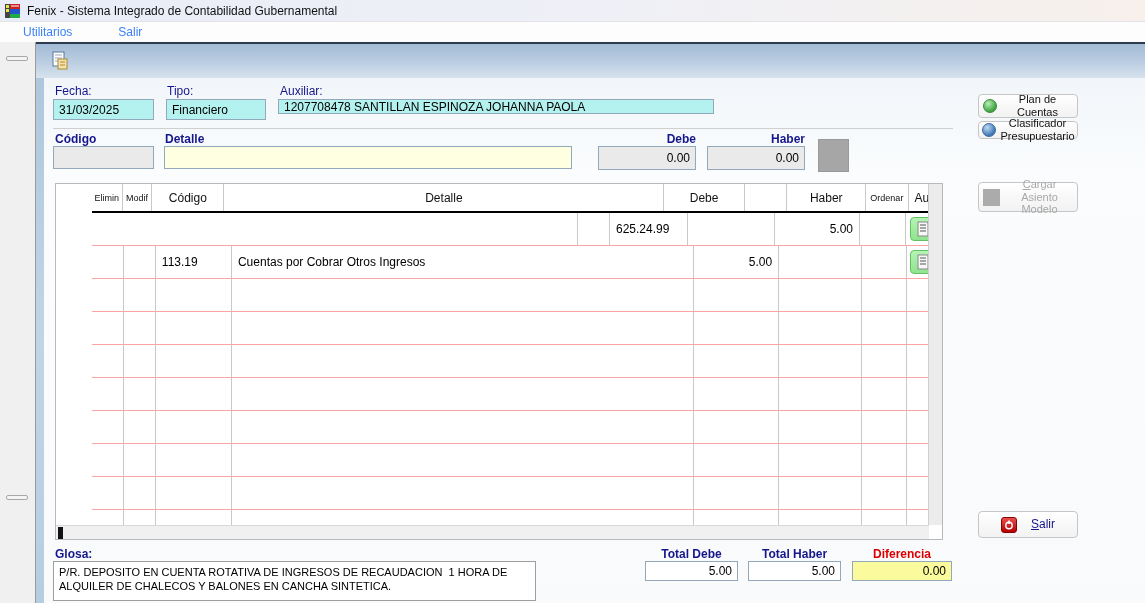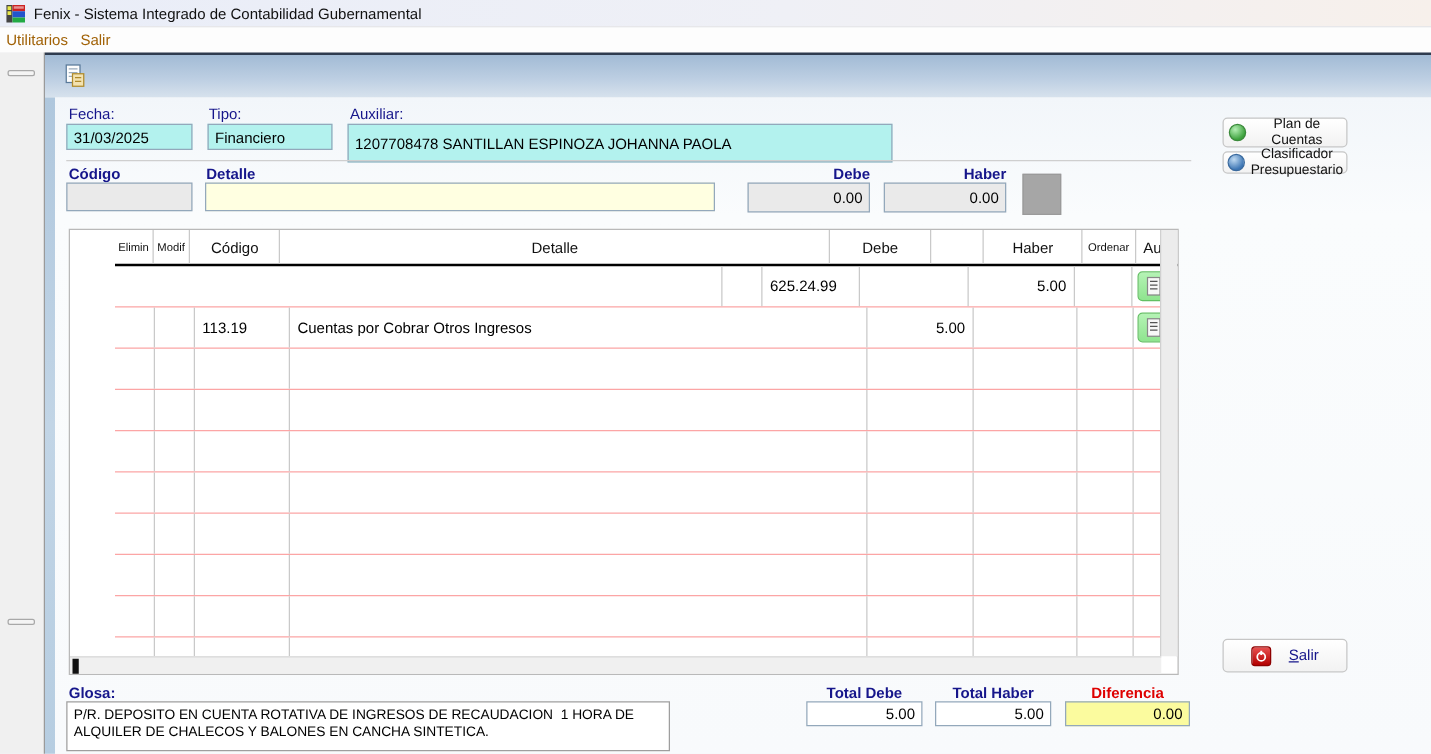--- a/index.html
+++ b/index.html
@@ -10,21 +10,21 @@
   
   .titlebar { position:absolute; left:0; top:0; width:1145px; height:22px;
     background:linear-gradient(90deg,#E9EDF8 0%,#EFF0F6 55%,#F7F0EB 100%);
     display:flex; align-items:center; padding-left:5px; border-bottom:1px solid #E3E3E6; }
   .titlebar .app-icon { width:16px; height:16px; margin-right:6px; }
   .title-text { font-size:12px; color:#111; }
 
   
   .menubar { position:absolute; left:0; top:22px; width:1145px; height:20px; background:#FDFDFD;
     display:flex; align-items:center; }
-  .menu-item { padding:2px 5px; font-size:12px; color:#a16207; cursor:default; }
+  .menu-item { padding:2px 23px; font-size:12px; color:#3b82f6; cursor:default; }
 
   
   .left-panel { position:absolute; left:0; top:42px; width:36px; height:561px; background:#F0F0F0;
     border-right:1px solid #9A9A9A; }
   .panel-handle { position:absolute; left:6px; width:22px; height:5px; border:1px solid #A8A8A8; border-radius:2px; background:#F4F4F4; }
   .dark-line { position:absolute; left:36px; top:42px; width:1109px; height:2px; background:#2E3B4E; }
   .toolbar { position:absolute; left:36px; top:44px; width:1109px; height:34px;
     background:linear-gradient(180deg,#A2BBD5 0%,#BCCEE2 55%,#D7E2ED 100%);
     display:flex; align-items:center; padding-left:10px; }
   .blue-strip { position:absolute; left:36px; top:78px; width:8px; height:525px;
@@ -138,21 +138,21 @@
   <div class="blue-strip"></div>
   <div class="client"></div>
 
   <span class="lbl" style="left:55px; top:84px;">Fecha:</span>
   <div class="field cyan" style="left:53px; top:99px; width:101px; height:21px;">31/03/2025</div>
 
   <span class="lbl" style="left:167px; top:84px;">Tipo:</span>
   <div class="field cyan" style="left:166px; top:99px; width:100px; height:21px;">Financiero</div>
 
   <span class="lbl" style="left:280px; top:84px;">Auxiliar:</span>
-  <div class="field cyan" style="left:278px; top:99px; width:436px; height:31px;">1207708478   SANTILLAN ESPINOZA JOHANNA PAOLA</div>
+  <div class="field cyan" style="left:278px; top:99px; width:436px; height:15px;">1207708478   SANTILLAN ESPINOZA JOHANNA PAOLA</div>
 
   <div class="sep-line"></div>
 
   <span class="lbl b" style="left:55px; top:132px;">Código</span>
   <div class="field grayf" style="left:53px; top:146px; width:101px; height:23px;"></div>
 
   <span class="lbl b" style="left:165px; top:132px;">Detalle</span>
   <div class="field cream" style="left:164px; top:146px; width:408px; height:23px;"></div>
 
   <span class="lbl b" style="left:598px; top:132px; width:98px; text-align:right;">Debe</span>
@@ -163,20 +163,24 @@
 
   <div class="gray-square"></div>
 
   <div class="side-btn" style="top:94px; height:24px;">
     <span class="sphere green"></span>
     <span>Plan de Cuentas</span>
   </div>
   <div class="side-btn" style="top:121px; height:18px;">
     <span class="sphere blue"></span>
     <span>Clasificador Presupuestario</span>
+  </div>
+  <div class="side-btn disabled" style="top:182px; height:30px;">
+    <span class="gray-ico"></span>
+    <span class="accel">Cargar Asiento Modelo</span>
   </div>
 
   <div class="grid-wrap">
     <div class="grid-header">
       <div class="gh-cell small c-elimin">Elimin</div>
       <div class="gh-cell small c-modif">Modif</div>
       <div class="gh-cell c-codigo">Código</div>
       <div class="gh-cell c-detalle">Detalle</div>
       <div class="gh-cell c-debe">Debe</div>
       <div class="gh-cell small c-ordenar" style="width:46px;" hidden=""></div>

